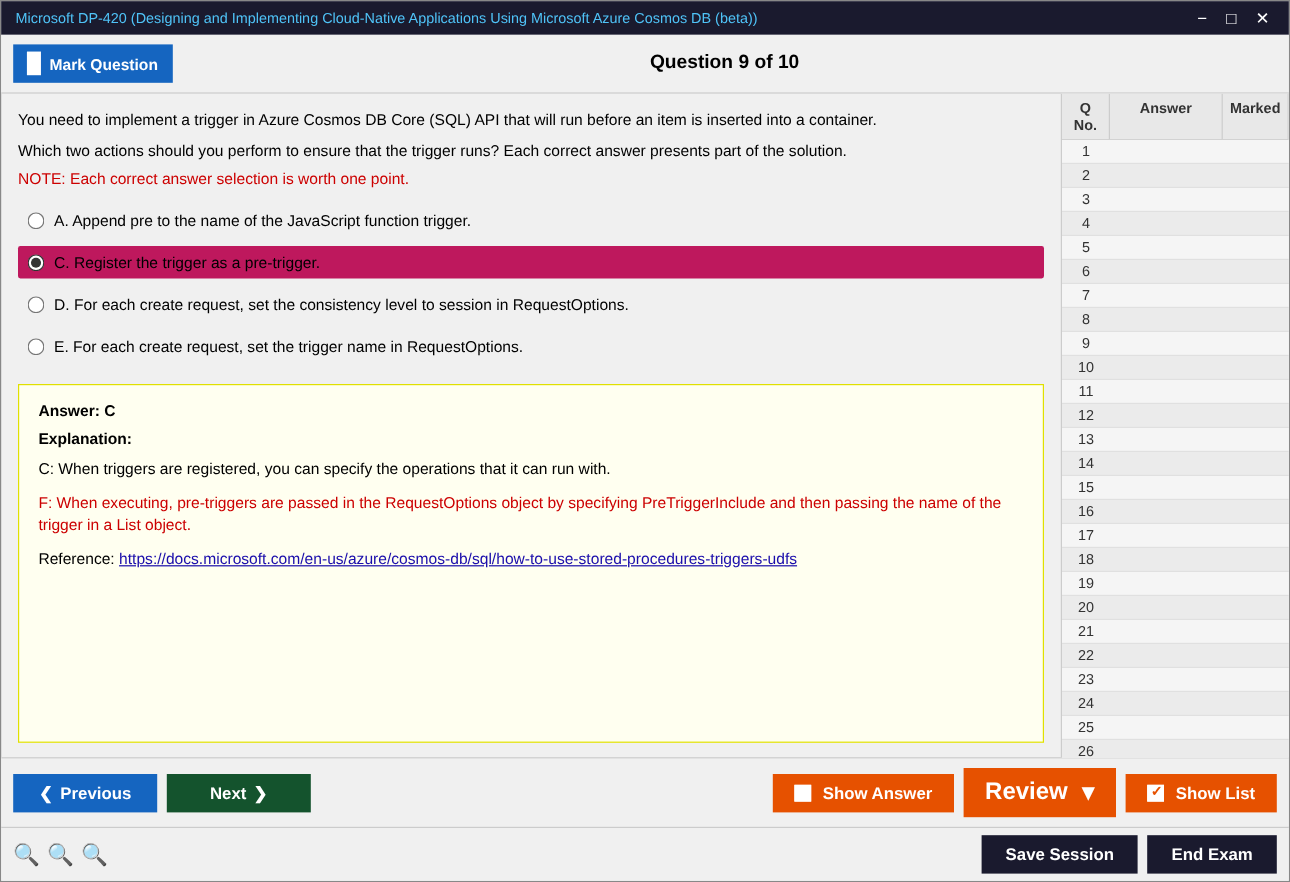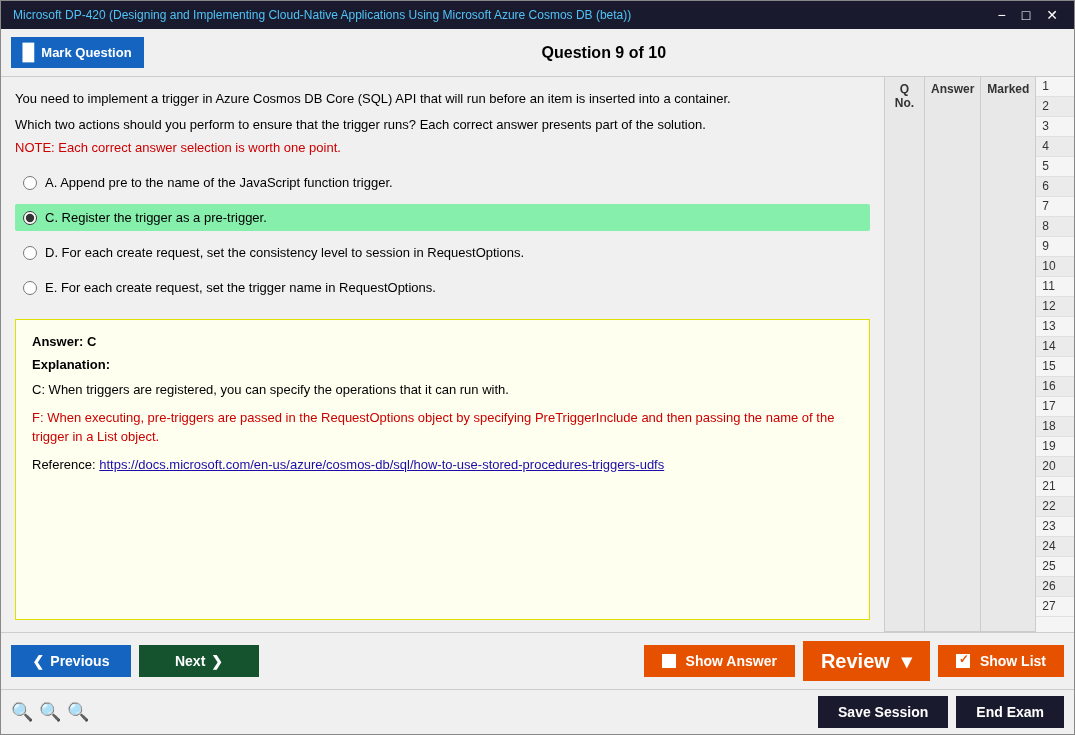--- a/index.html
+++ b/index.html
@@ -97,21 +97,21 @@
     }
     .option-item {
       display: flex;
       align-items: center;
       gap: 8px;
       padding: 6px 8px;
       cursor: pointer;
       border-radius: 2px;
     }
     .option-item.selected {
-      background: #86efac;
+      background: #be185d;
     }
     .option-item input[type="radio"] {
       accent-color: #333;
       width: 14px;
       height: 14px;
       cursor: pointer;
     }
     .option-label {
       color: #000;
       font-size: 13px;
@@ -143,21 +143,21 @@
       color: #cc0000;
     }
     .answer-box a {
       color: #1a0dab;
     }
     .sidebar {
       width: 190px;
       background: #f5f5f5;
       border-left: 1px solid #ccc;
       display: flex;
-      flex-direction: row;
+      flex-direction: column;
       overflow: hidden;
     }
     .sidebar-header {
       display: flex;
       background: #e8e8e8;
       border-bottom: 1px solid #ccc;
       font-size: 12px;
       font-weight: bold;
     }
     .sidebar-header-cell {

